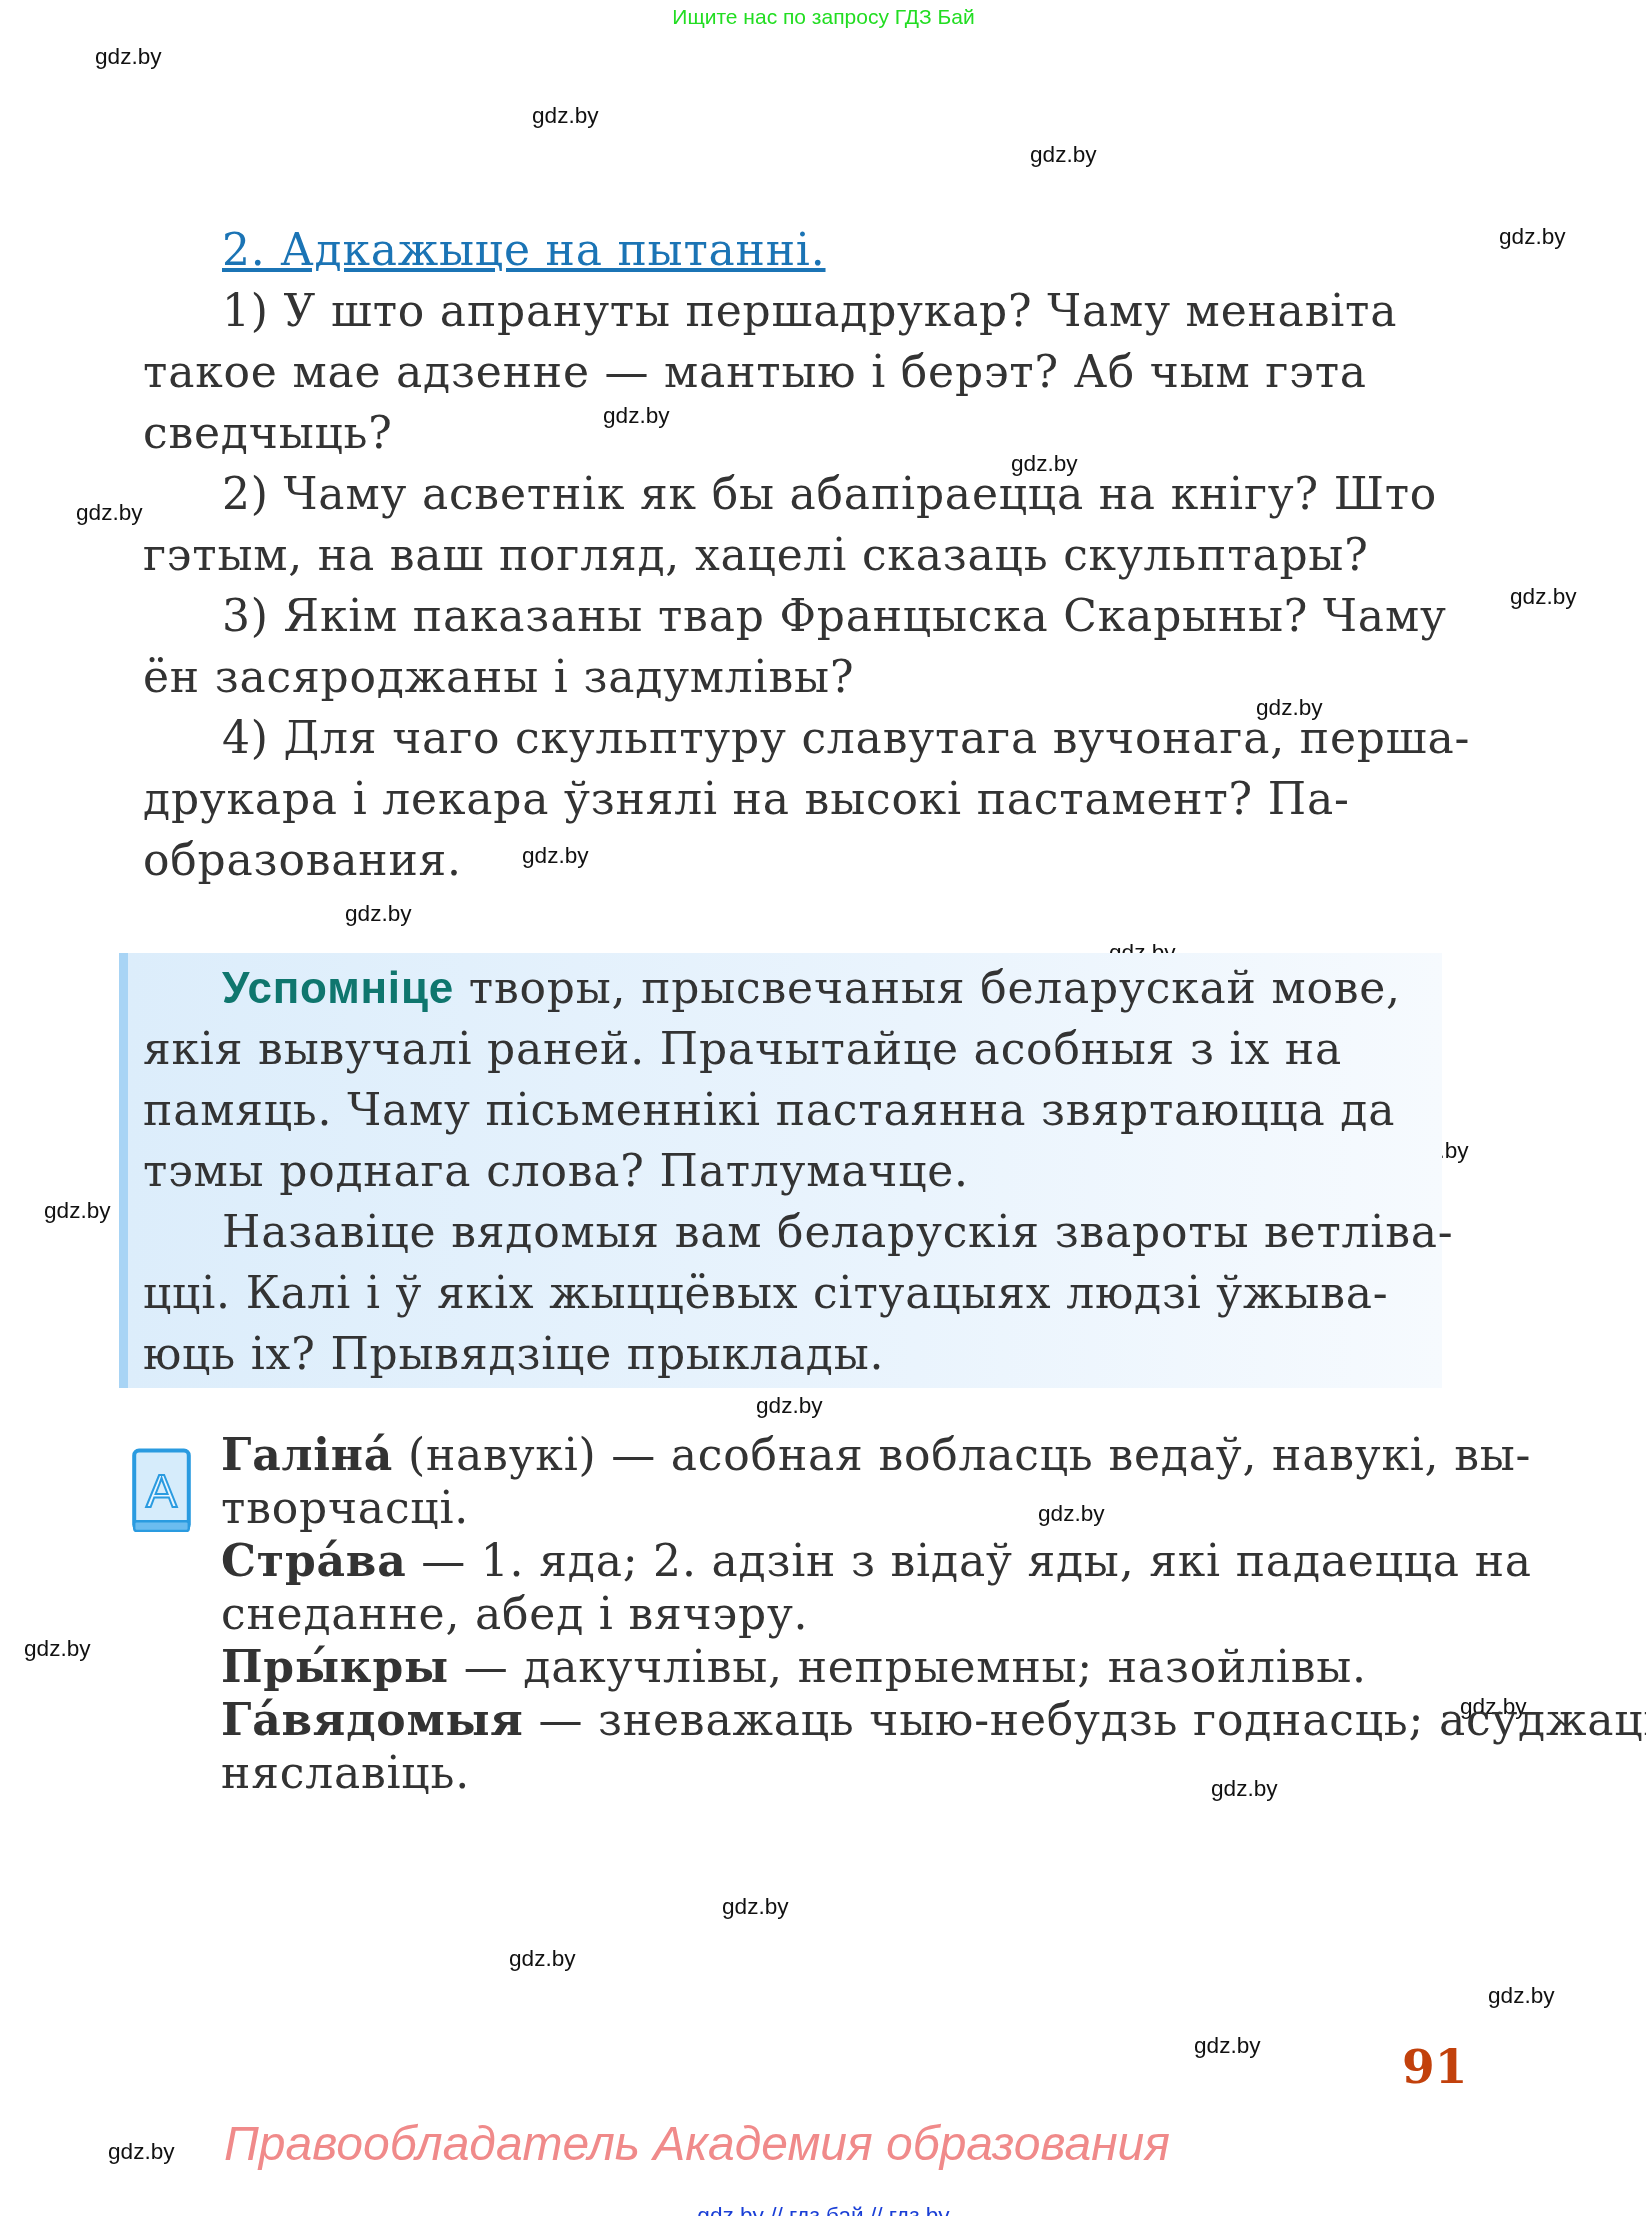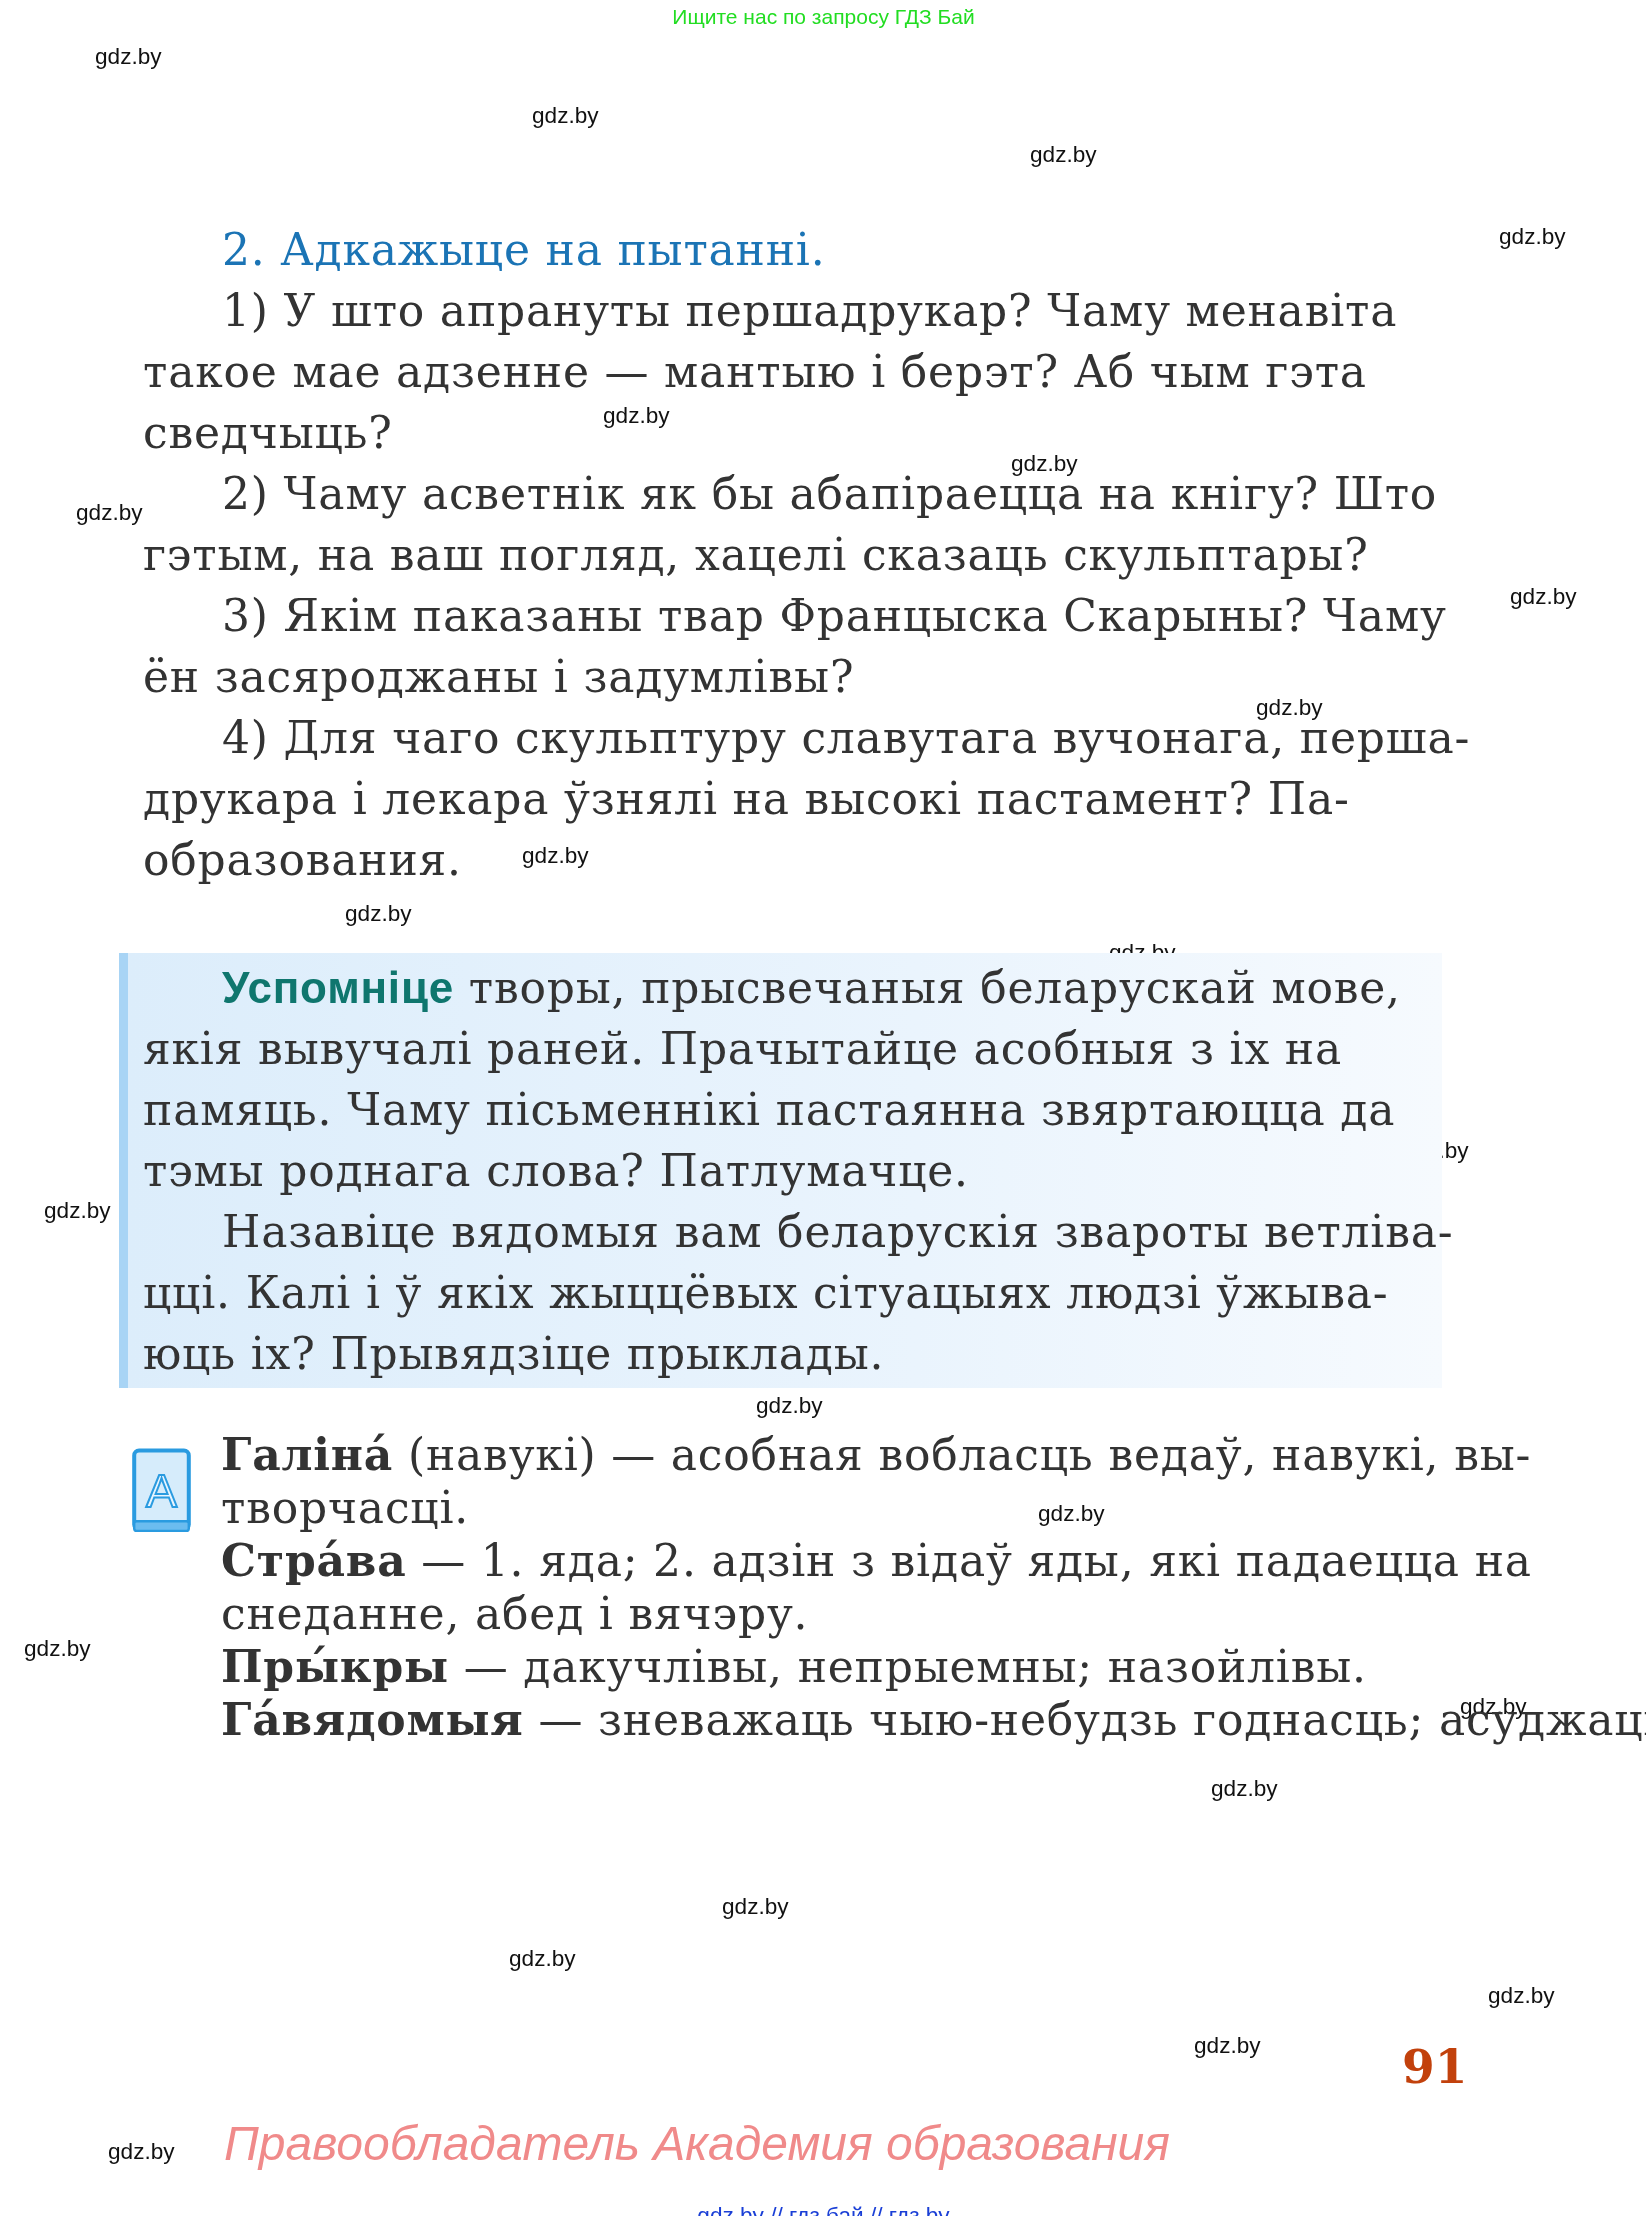--- a/index.html
+++ b/index.html
@@ -1,20 +1,20 @@
 <!DOCTYPE html>
 <html style="font-size:13px"><head>
 <meta charset="utf-8">
 <style>
   html, body { margin:0; padding:0; background:#ffffff; }
   body { width:1647px; height:2216px; position:relative; overflow:hidden; font-family:"DejaVu Serif", serif; }
   .wm { position:absolute; font-family:"Liberation Sans", sans-serif; font-size:22.6px; color:#111; }
   .topbanner { position:absolute; top:4.8px; left:0; width:1647px; text-align:center; font-family:"Liberation Sans", sans-serif; font-size:21px; color:#22dd22; }
   .content { position:absolute; left:143px; width:1322px; font-size:44px; line-height:61px; color:#333; letter-spacing:0.8px; }
-  .heading { color:#1b74b5; }
+  .heading { color:#1b74b5;text-decoration:underline; }
   .line { white-space:nowrap; }
   .indent { padding-left:79px; }
   .box { position:absolute; left:119px; top:953px; width:1314px; height:435px; background:linear-gradient(90deg,#dcedfb 0%, #eaf4fd 60%, #f6fafe 100%); border-left:9.7px solid #a8d4f5; }
   .kw { color:#0f766e; font-family:"Liberation Sans", sans-serif; font-weight:bold; }
   .dict-icon { position:absolute; left:131px; top:1447px; width:61px; height:89px; }
   .b { font-weight:bold; }
   .pagenum { position:absolute; left:1402px; top:1991px; font-size:47px; color:#c2410c; font-weight:bold; font-family:"DejaVu Serif", serif;margin-top:48px; }
   .rights { position:absolute; top:2116px; left:0; width:1394px; text-align:center; font-family:"Liberation Sans", sans-serif; font-style:italic; font-size:48px; color:#f08a8a; }
   .footer { position:absolute; top:2203px; left:0; width:1647px; text-align:center; font-family:"Liberation Sans", sans-serif; font-size:22.6px; color:#1a3fd6; }
 </style>
@@ -81,18 +81,19 @@
   <text x="38" y="74" text-anchor="middle" font-family="Liberation Sans, sans-serif" font-size="58" fill="#e8f5ff" stroke="#2a9be0" stroke-width="2.5">А</text>
 </svg>
 
 <div class="content" style="top:1428px; left:221px; width:1249px; line-height:53px;">
   <div class="line"><span class="b">Галіна́</span><span> (навукі) — асобная вобласць ведаў, навукі, вы-</span></div>
   <div class="line">творчасці.</div>
   <div class="line"><span class="b">Стра́ва</span><span> — 1. яда; 2. адзін з відаў яды, які падаецца на</span></div>
   <div class="line">снеданне, абед і вячэру.</div>
   <div class="line"><span class="b">Пры́кры</span><span> — дакучлівы, непрыемны; назойлівы.</span></div>
   <div class="line"><span class="b">Га́вядомыя</span><span> — зневажаць чыю-небудзь годнасць; асуджаць,</span></div>
+  <div class="line">няславіць.</div>
 </div>
 
 <div class="pagenum">91</div>
 <div class="rights">Правообладатель Академия образования</div>
 <div class="footer">gdz by  //  гдз бай  //  гдз by</div>
 
 
 </body></html>

